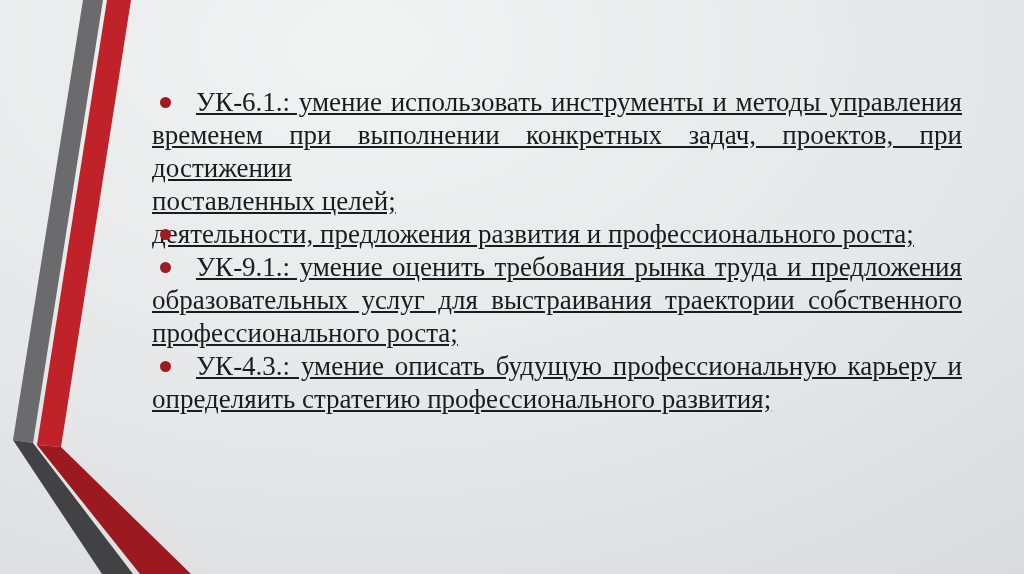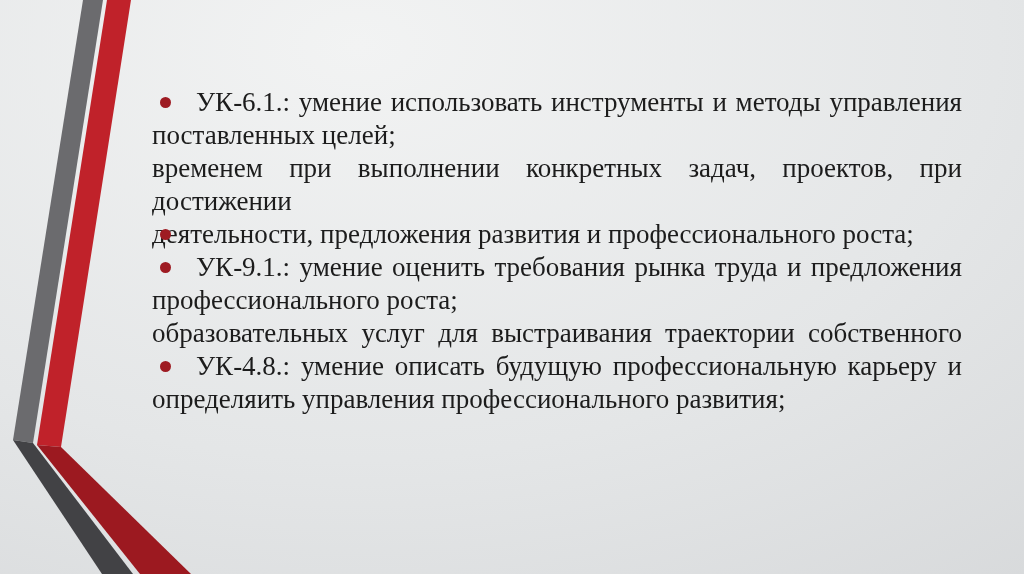--- a/index.html
+++ b/index.html
@@ -27,20 +27,21 @@
     position: absolute;
     left: 152px;
     top: 86px;
     width: 810px;
     color: var(--text-color, #1c1c1c);
     font-size: 27px;
     line-height: 33px;
   }
   .item {
     position: relative;
+    text-decoration: underline;
   }
   .bullet {
     position: absolute;
     left: 8px;
     top: 11px;
     width: 11px;
     height: 11px;
     border-radius: 50%;
     background: var(--bullet-color, #9e1b22);
   }
@@ -69,33 +70,33 @@
 
     <polygon points="107,0 131,0 61,447 37,445" fill="#c0222a"></polygon>
 
     <polygon points="37,445 61,447 191,574 140,574" fill="#9c1920"></polygon>
   </svg>
 
   <div class="text-block">
       <div class="item">
         <span class="bullet"></span>
         <div class="line first">УК-6.1.: умение использовать инструменты и методы управления</div>
+        <div class="line">временем при выполнении конкретных задач, проектов, при достижении</div>
         <div class="line last">поставленных целей;</div>
-        <div class="line">временем при выполнении конкретных задач, проектов, при достижении</div>
       </div>
       <div class="item">
         <span class="bullet"></span>
         <div class="line last">деятельности, предложения развития и профессионального роста;</div>
       </div>
       <div class="item">
         <span class="bullet"></span>
         <div class="line first">УК-9.1.: умение оценить требования рынка труда и предложения</div>
+        <div class="line">образовательных услуг для выстраивания траектории собственного</div>
         <div class="line last">профессионального роста;</div>
-        <div class="line">образовательных услуг для выстраивания траектории собственного</div>
       </div>
       <div class="item">
         <span class="bullet"></span>
-        <div class="line first">УК-4.8.: умение описать будущую профессиональную карьеру и</div>
-        <div class="line last">определяить управления профессионального развития;</div>
+        <div class="line first">УК-4.3.: умение описать будущую профессиональную карьеру и</div>
+        <div class="line last">определяить стратегию профессионального развития;</div>
       </div>
     </div>
 
 </div>
 
 </body></html>

